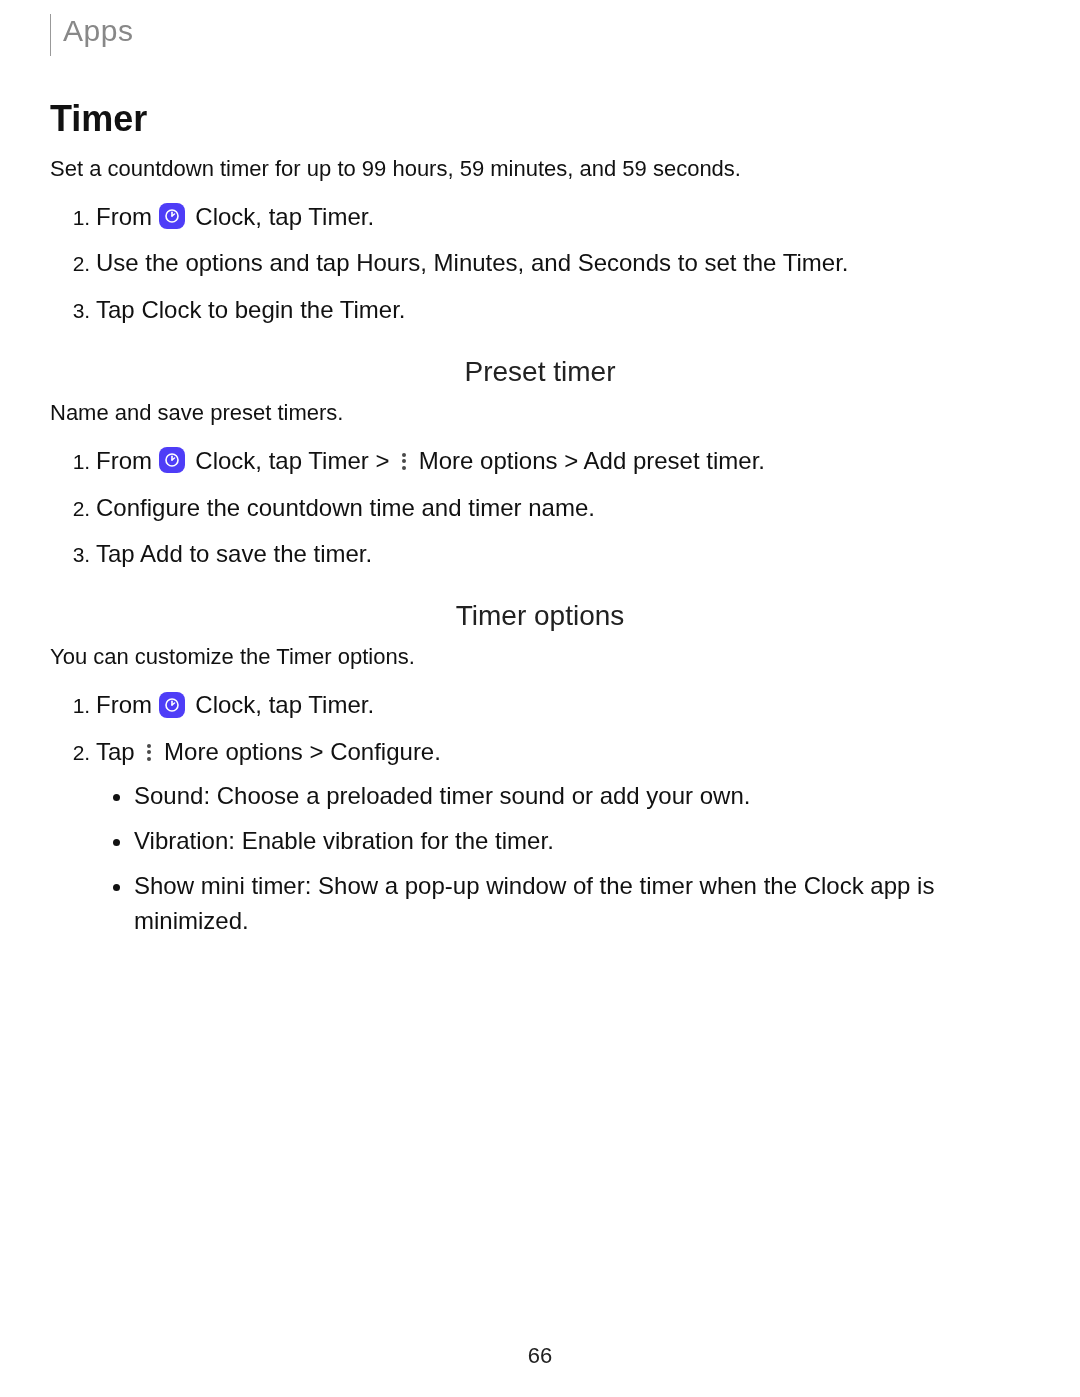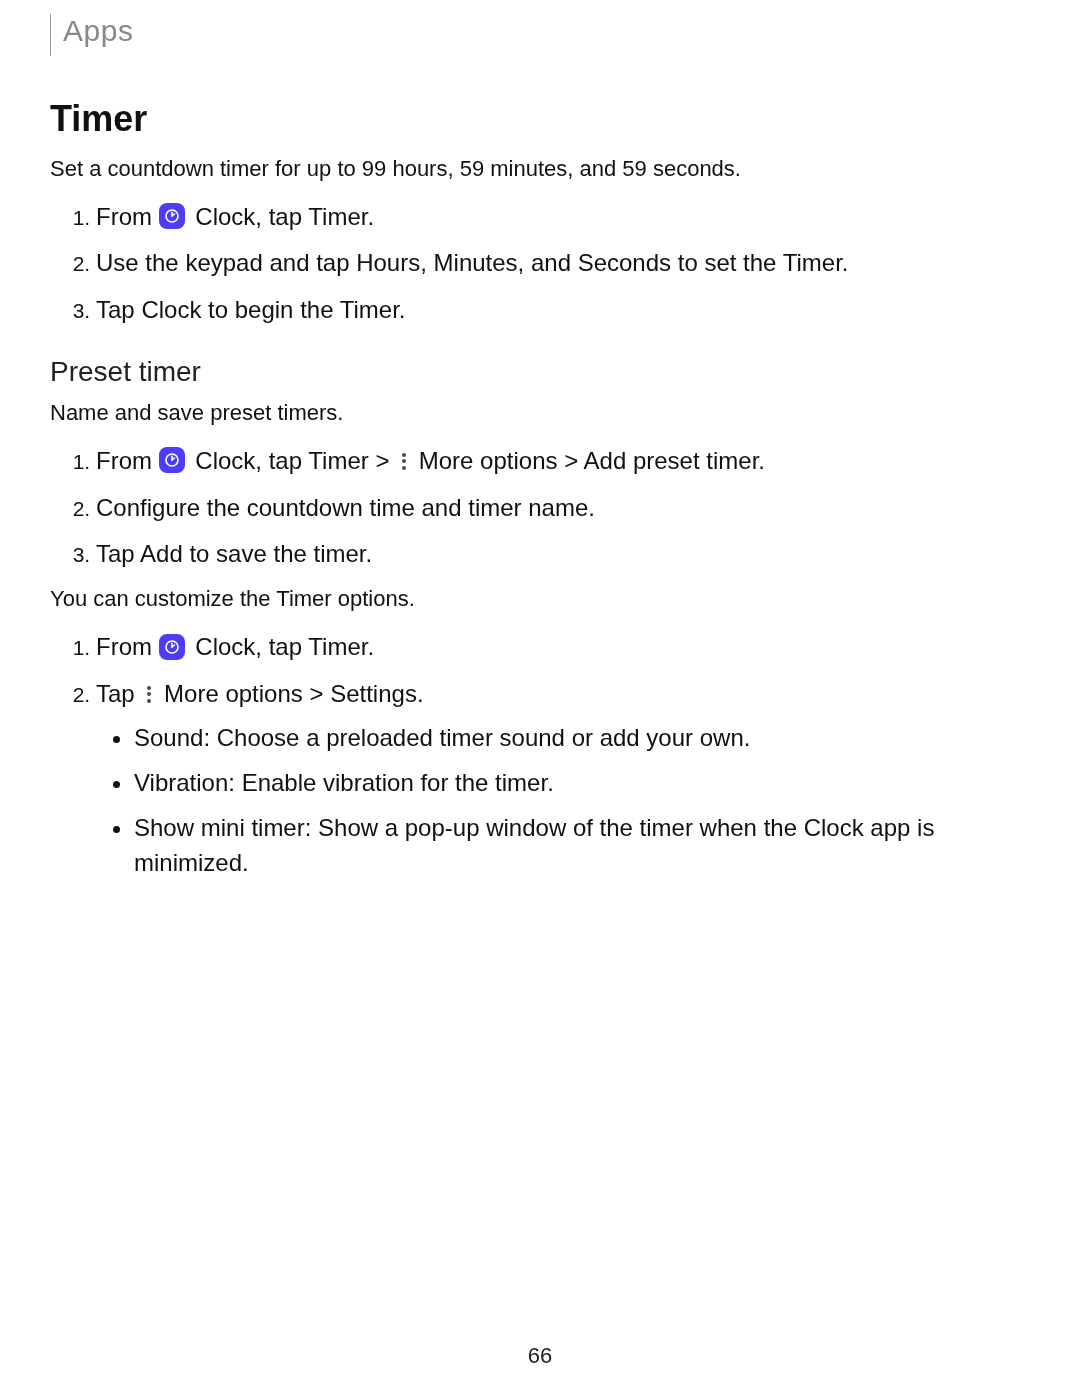--- a/index.html
+++ b/index.html
@@ -39,20 +39,21 @@
     font-size: 22px;
     margin-bottom: 16px;
     line-height: 1.35;
   }
   .h2 {
     font-size: 28px;
     font-weight: 500;
     color: #222;
     margin-top: 28px;
     margin-bottom: 10px;
+    text-align: center;
   }
   ol {
     list-style: decimal;
     padding-left: 46px;
     margin: 0 0 0 0;
   }
   ol > li {
     font-size: 24px;
     line-height: 1.45;
     margin-bottom: 12px;
@@ -127,21 +128,21 @@
       <span>From </span><span class="clock-icon">
           <svg width="16" height="16" viewBox="0 0 16 16">
             <circle cx="8" cy="8" r="6" fill="none" stroke="#fff" stroke-width="1.6"></circle>
             <path d="M8 8 L8 4.2" stroke="#fff" stroke-width="1.6" stroke-linecap="round"></path>
             <path d="M8 8 L10.5 6" stroke="#fff" stroke-width="1.6" stroke-linecap="round"></path>
           </svg>
         </span>
       <span class="bold">Clock</span><span>, tap </span><span class="bold">Timer</span><span>.</span>
     </li>
     <li>
-      <span>Use the keypad and tap </span><span class="bold">Hours</span><span>, </span><span class="bold">Minutes</span><span>, and </span><span class="bold">Seconds</span><span> to set the Timer.</span>
+      <span>Use the options and tap </span><span class="bold">Hours</span><span>, </span><span class="bold">Minutes</span><span>, and </span><span class="bold">Seconds</span><span> to set the Timer.</span>
     </li>
     <li>
       <span>Tap </span><span class="bold">Clock</span><span> to begin the Timer.</span>
     </li>
   </ol>
 
   <div class="h2">Preset timer</div>
   <div class="intro">Name and save preset timers.</div>
 
   <ol>
@@ -159,40 +160,41 @@
           <span></span>
         </span>
       <span class="bold">More options</span><span> &gt; </span><span class="bold">Add preset timer</span><span>.</span>
     </li>
     <li><span>Configure the countdown time and timer name.</span></li>
     <li>
       <span>Tap </span><span class="bold">Add</span><span> to save the timer.</span>
     </li>
   </ol>
 
+  <div class="h2">Timer options</div>
   <div class="intro">You can customize the Timer options.</div>
 
   <ol>
     <li>
       <span>From </span><span class="clock-icon">
           <svg width="16" height="16" viewBox="0 0 16 16">
             <circle cx="8" cy="8" r="6" fill="none" stroke="#fff" stroke-width="1.6"></circle>
             <path d="M8 8 L8 4.2" stroke="#fff" stroke-width="1.6" stroke-linecap="round"></path>
             <path d="M8 8 L10.5 6" stroke="#fff" stroke-width="1.6" stroke-linecap="round"></path>
           </svg>
         </span>
       <span class="bold">Clock</span><span>, tap </span><span class="bold">Timer</span><span>.</span>
     </li>
     <li>
       <span>Tap </span><span class="more-icon">
           <span></span>
           <span></span>
           <span></span>
         </span>
-      <span class="bold">More options</span><span> &gt; </span><span class="bold">Settings</span><span>.</span>
+      <span class="bold">More options</span><span> &gt; </span><span class="bold">Configure</span><span>.</span>
       <ul>
         <li>
           <span class="bold">Sound</span><span>: Choose a preloaded timer sound or add your own.</span>
         </li>
         <li>
           <span class="bold">Vibration</span><span>: Enable vibration for the timer.</span>
         </li>
         <li>
           <span class="bold">Show mini timer</span><span>: Show a pop-up window of the timer when the Clock app is minimized.</span>
         </li>

